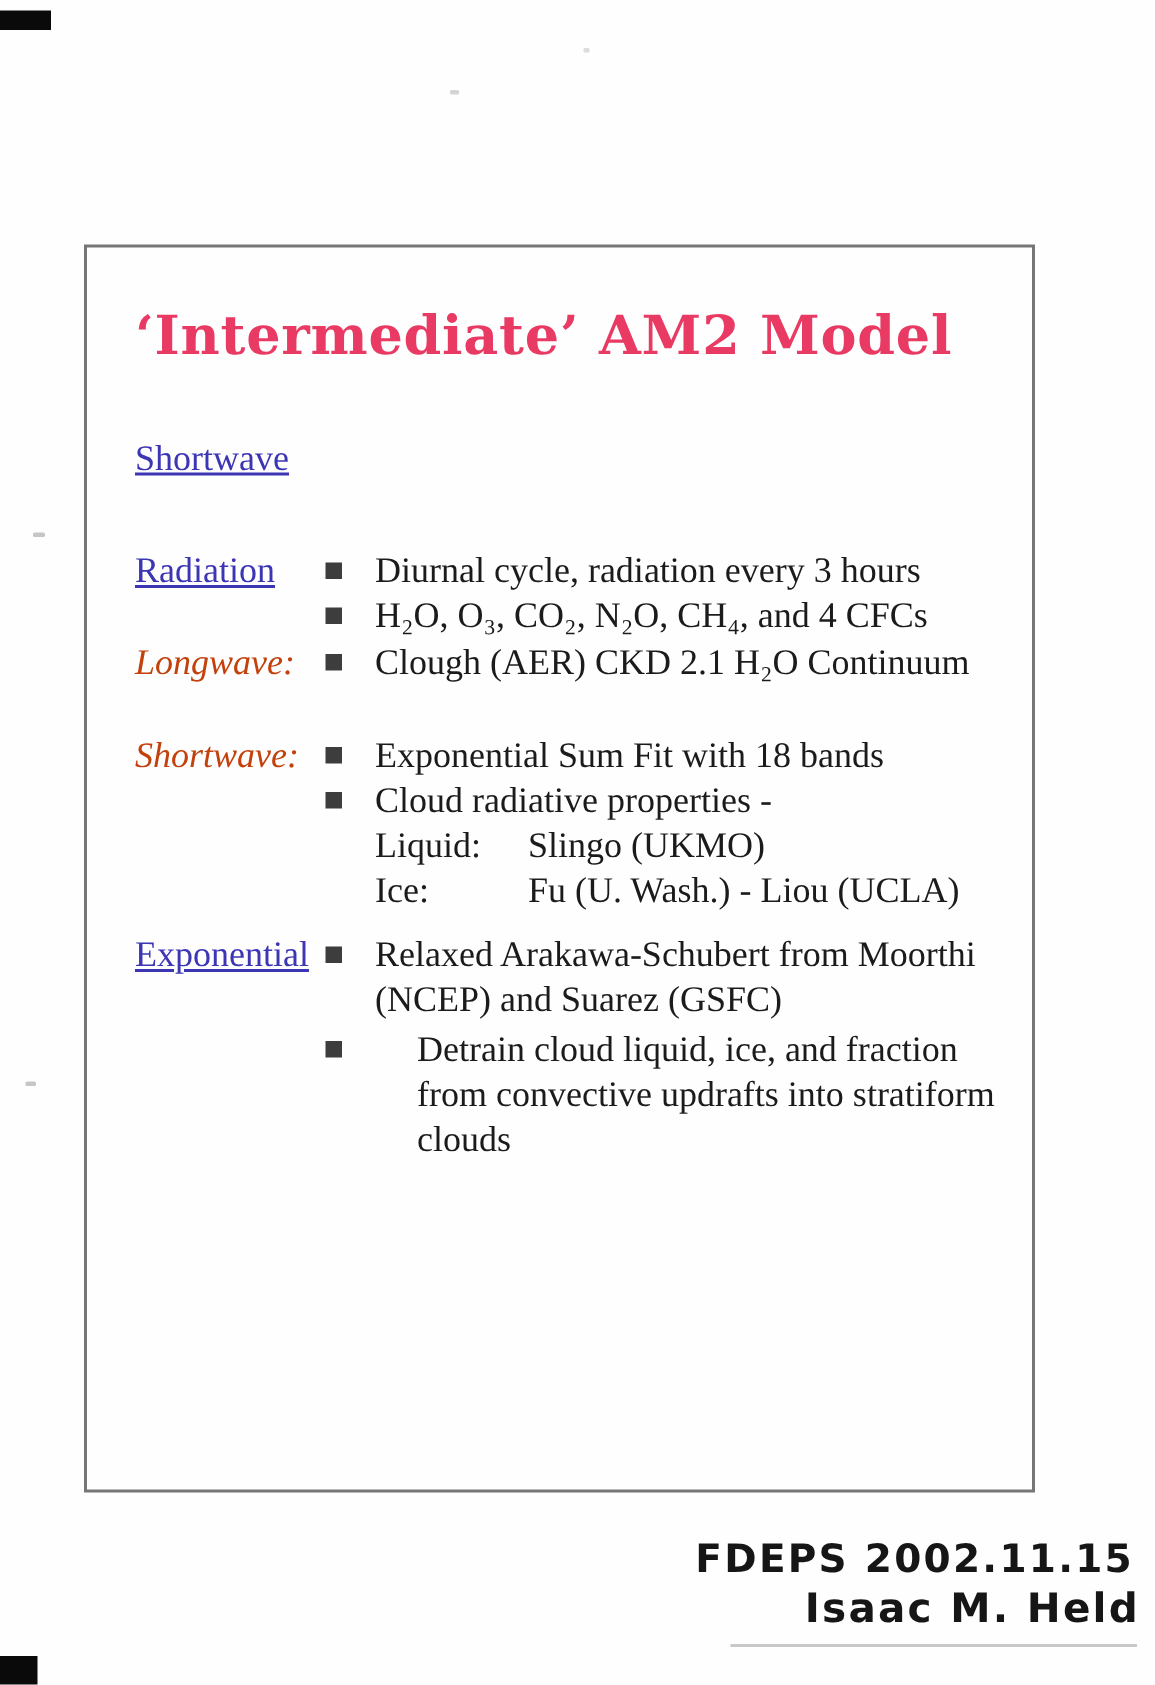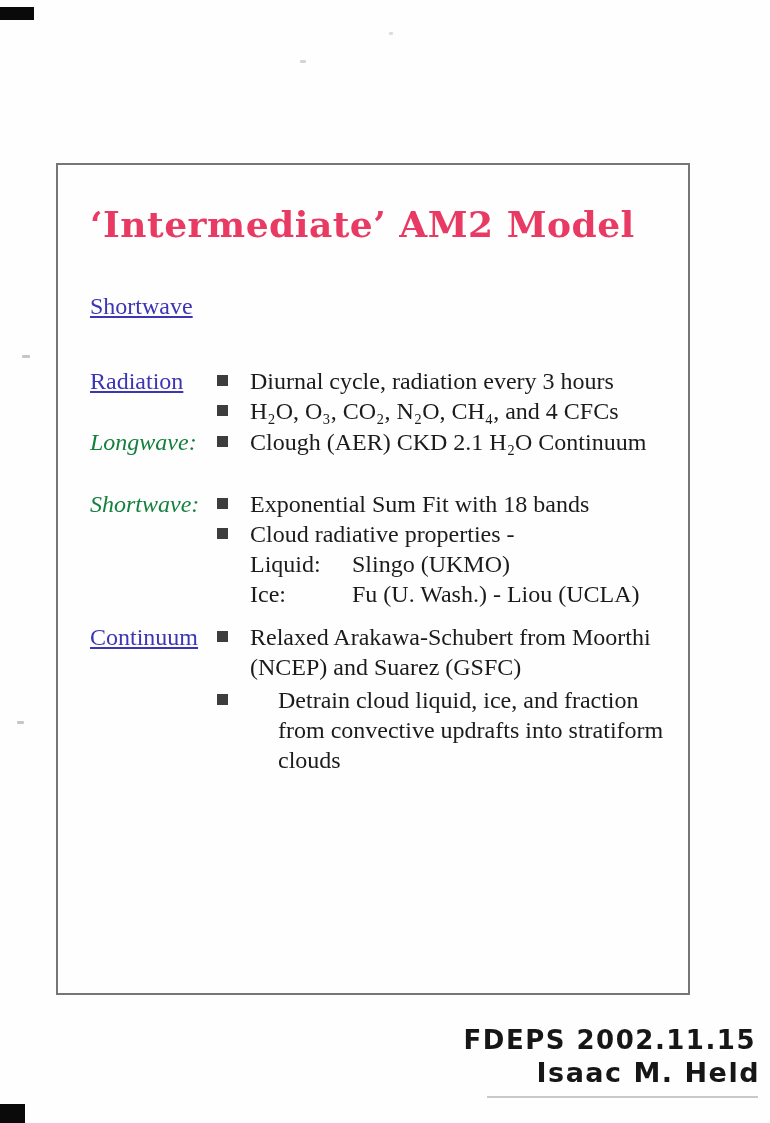--- a/index.html
+++ b/index.html
@@ -28,21 +28,21 @@
     position:absolute;left:32px;top:38px;margin:0;
     font-family:"DejaVu Serif","Liberation Serif",serif;
     font-weight:bold;font-size:36px;letter-spacing:.5px;
     color:#e83a63;white-space:nowrap;
   }
   .row{position:absolute;left:32px;width:590px;display:flex;align-items:flex-start;}
   .row .label{
     width:127px;flex:0 0 127px;font-size:24px;line-height:30px;white-space:nowrap;
   }
   .label.link{color:#3c35b4;text-decoration:underline;cursor:pointer;}
-  .label.ital{font-style:italic;color:#15803d;}
+  .label.ital{font-style:italic;color:#c2410c;}
   .items{width:455px;flex:0 0 455px;}
   .item{display:flex;align-items:flex-start;font-size:24px;line-height:30px;}
   .bullet{
     flex:0 0 11px;width:11px;height:11px;background:#3d3d3d;
     margin:9px 22px 0 0;display:inline-block;
   }
   .item .txt{display:block;}
   .item.sub{padding-left:33px;}
   .item.sub .sublab{flex:0 0 102px;width:102px;}
   .item.m3{margin-top:3px;gap:28px;}
@@ -115,21 +115,21 @@
         <span class="txt">Slingo (UKMO)</span>
       </div>
       <div class="item sub">
         <span class="sublab">Ice:</span>
         <span class="txt">Fu (U. Wash.) - Liou (UCLA)</span>
       </div>
     </div>
   </section>
 
   <section class="row" style="top:457px">
-    <div class="label link">Continuum</div>
+    <div class="label link">Exponential</div>
     <div class="items">
       <div class="item">
         <span class="bullet"></span>
         <span class="txt">Relaxed Arakawa-Schubert from Moorthi (NCEP) and Suarez (GSFC)</span>
       </div>
       <div class="item m3">
         <span class="bullet"></span>
         <span class="txt">Detrain cloud liquid, ice, and fraction from convective updrafts into stratiform clouds</span>
       </div>
     </div>

